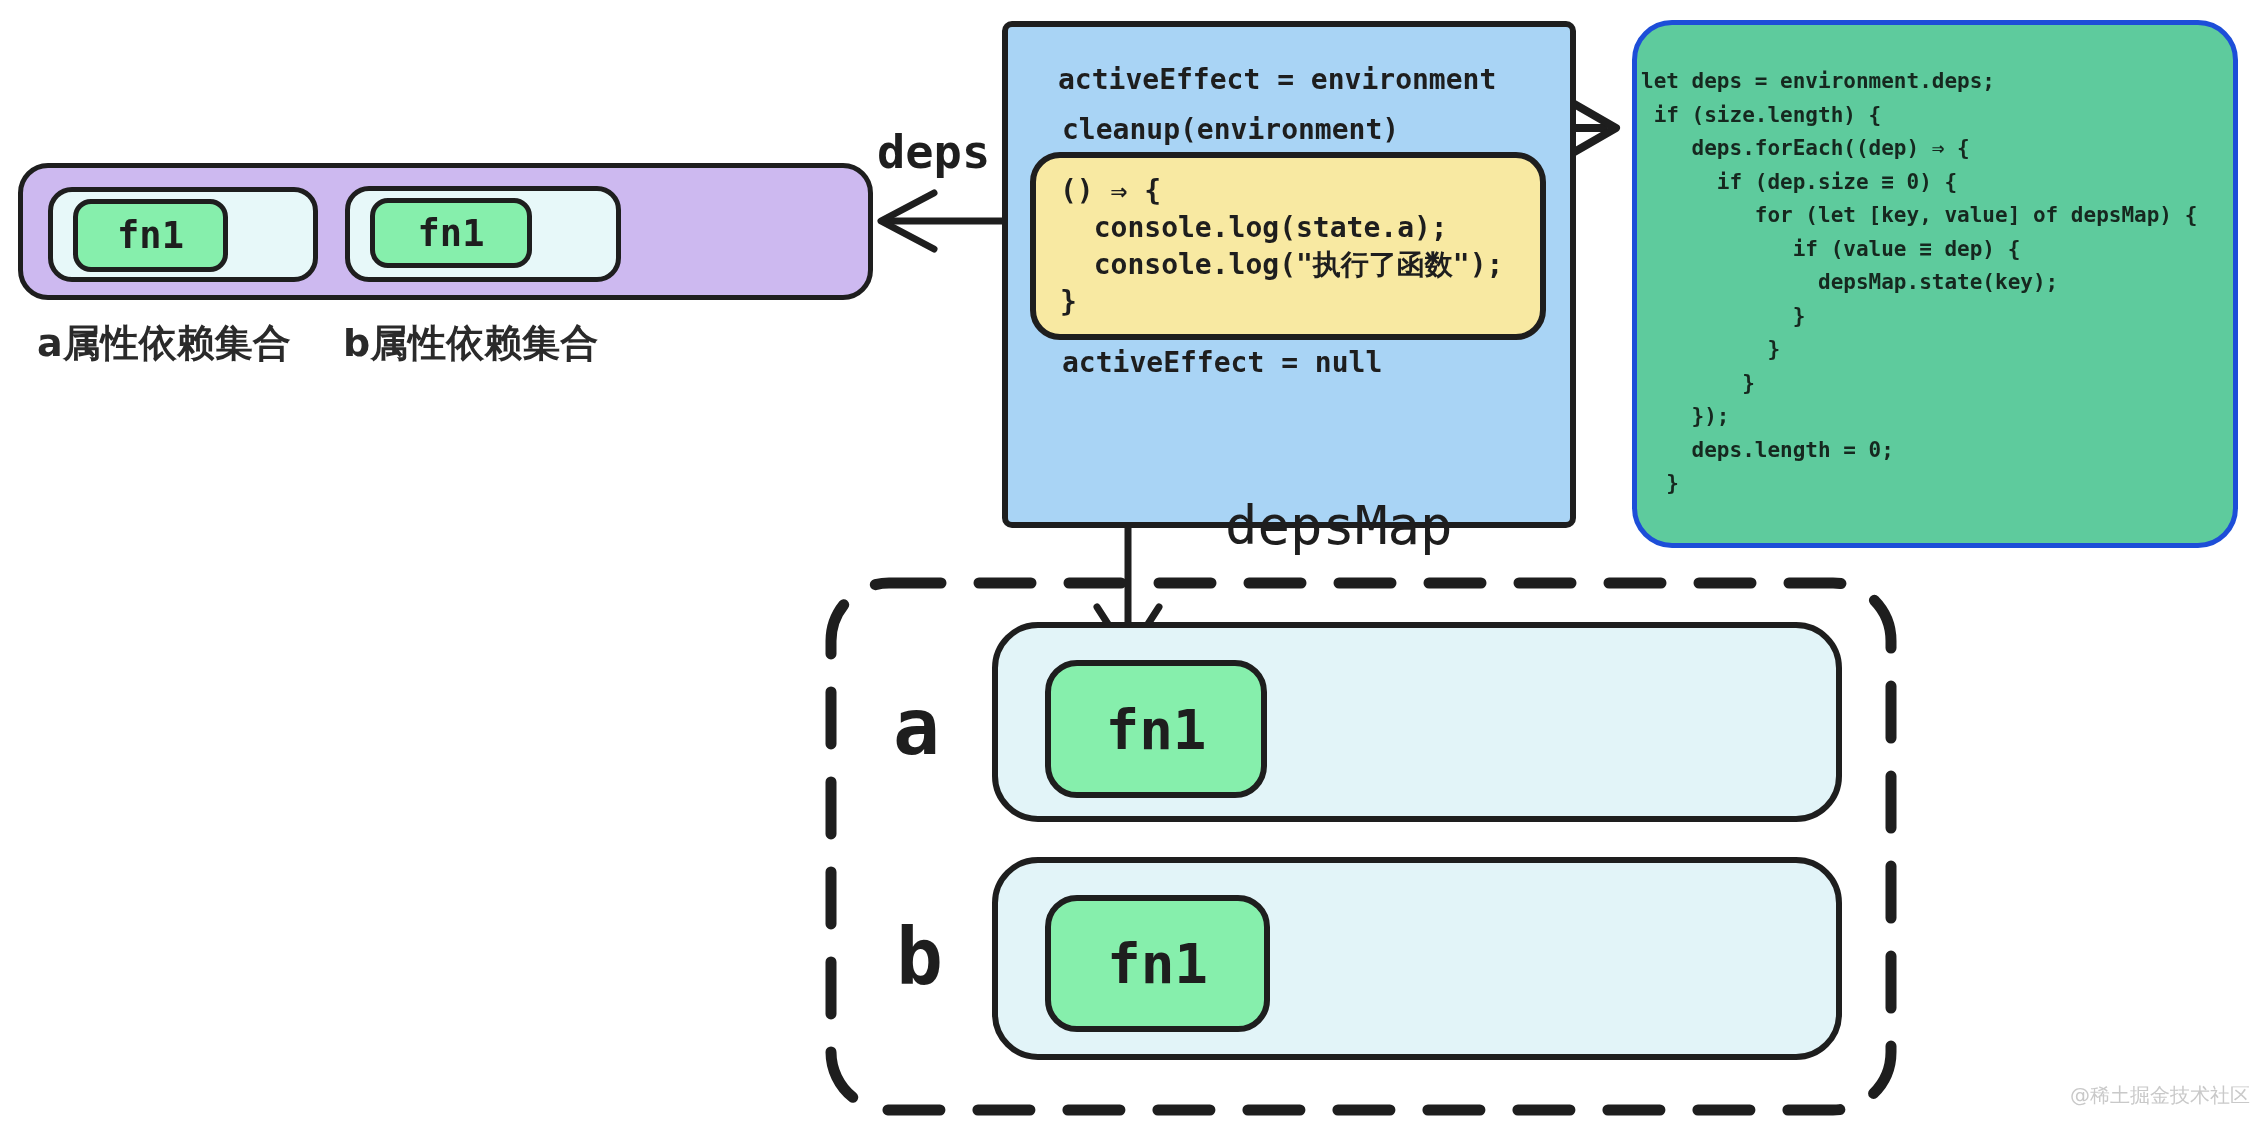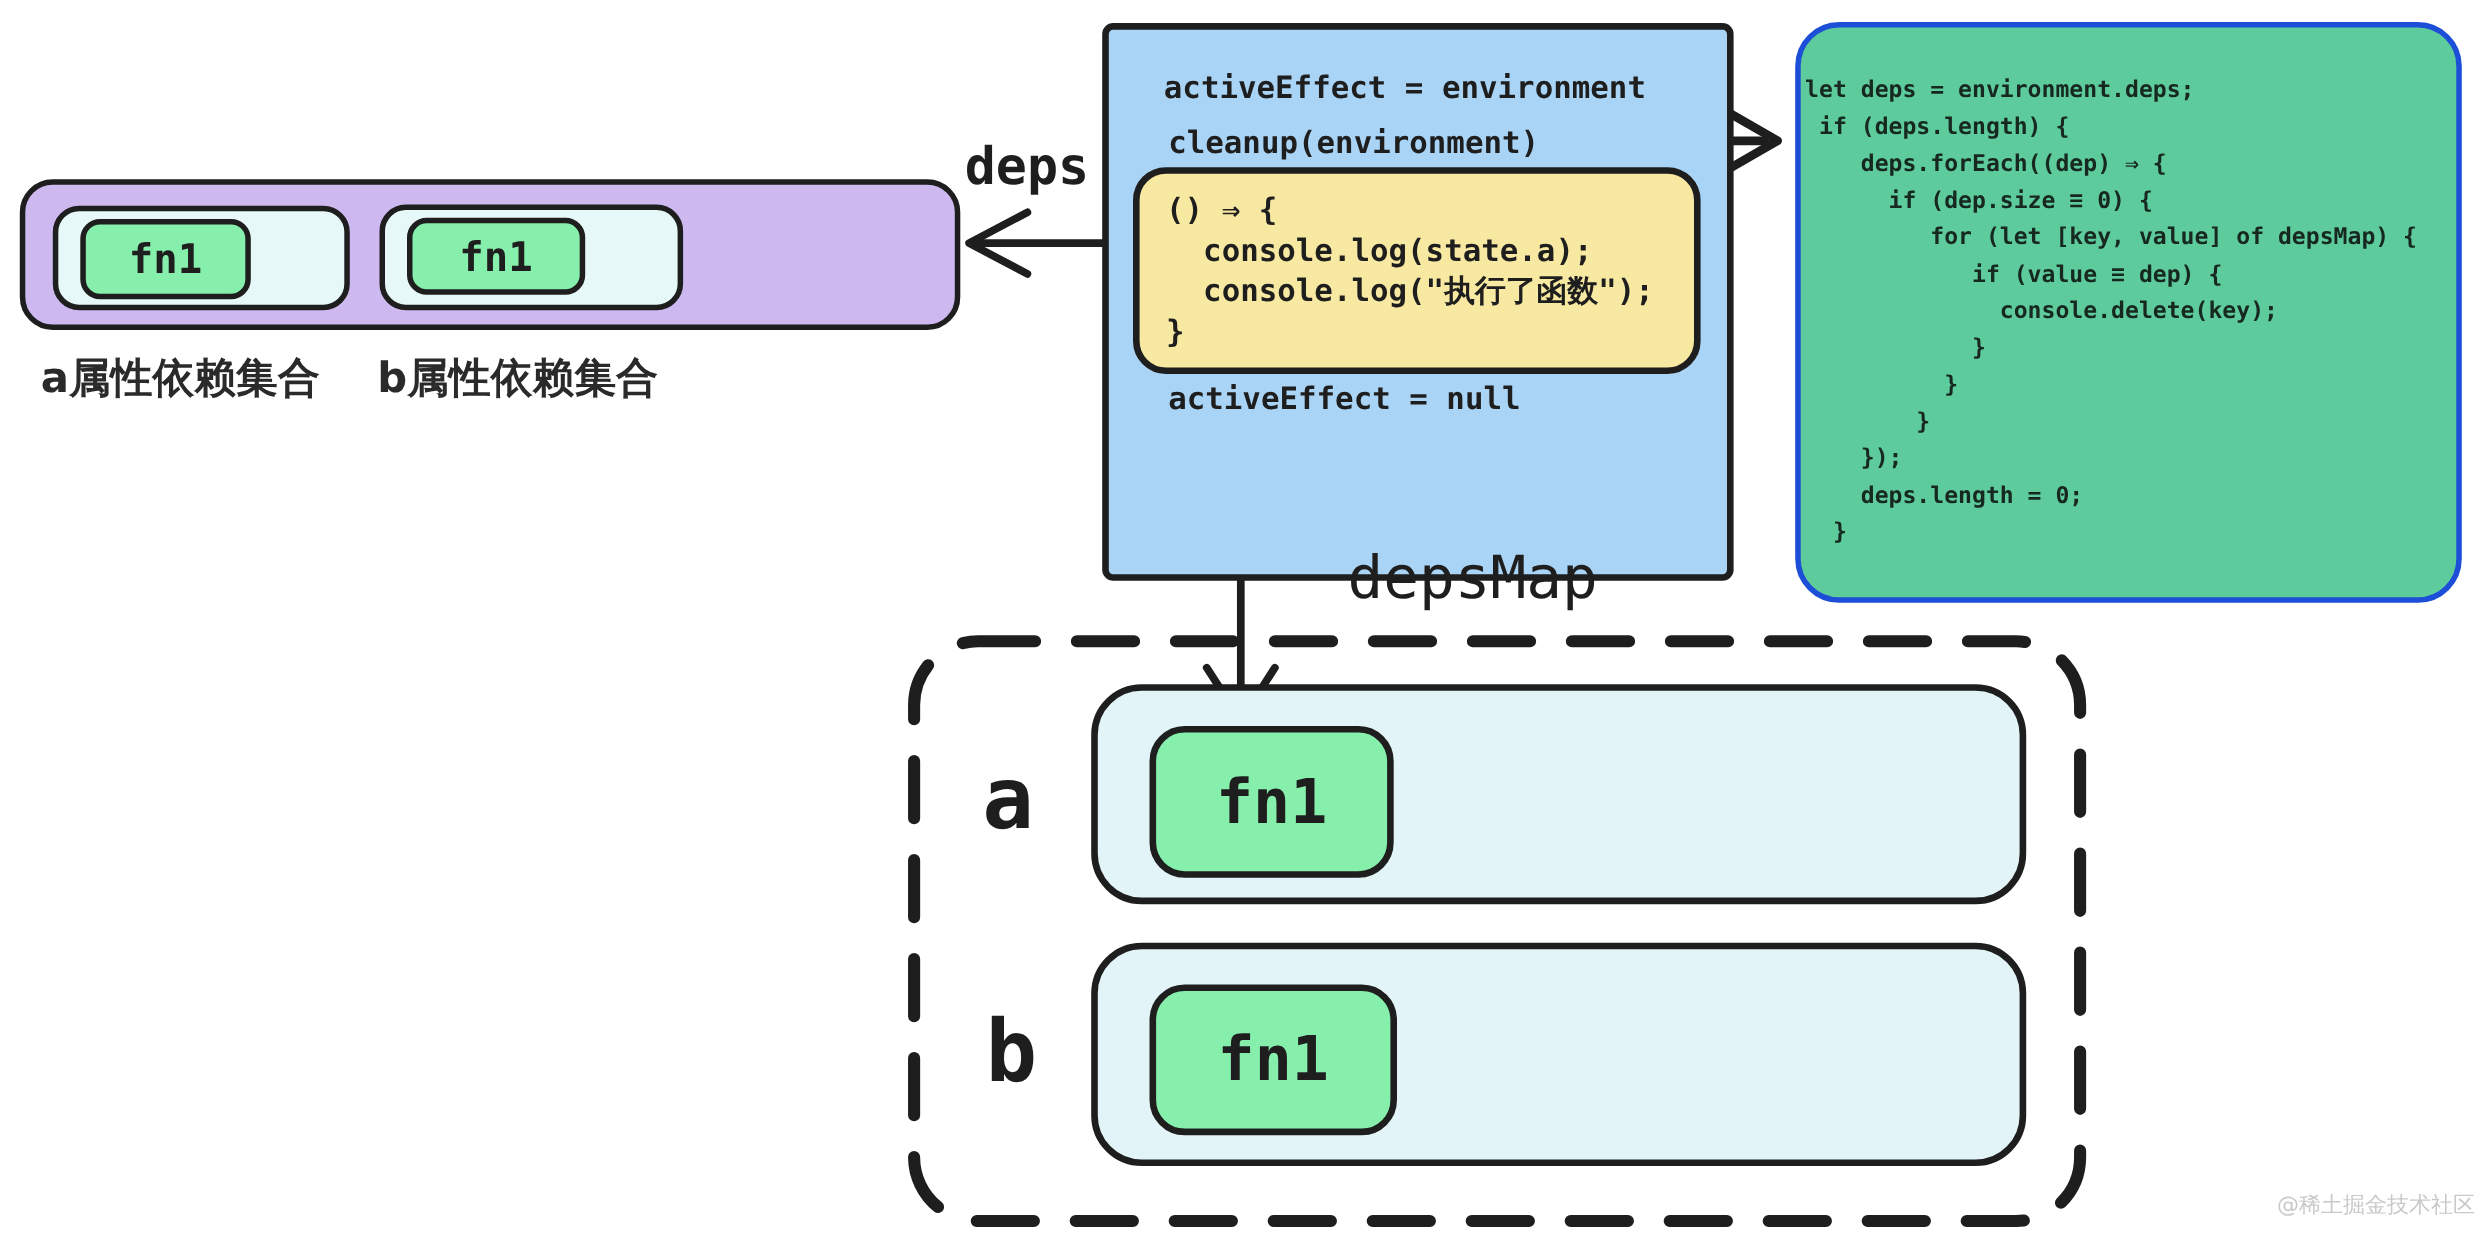--- a/index.html
+++ b/index.html
@@ -122,26 +122,26 @@
       <div class="code-line">() ⇒ {</div>
       <div class="code-line">  console.log(state.a);</div>
       <div class="code-line">  console.log("执行了函数");</div>
       <div class="code-line">}</div>
     </div>
     <div class="b-line l3 code-line">activeEffect = null</div>
   </div>
 
   <div class="abs green-box">
     <div class="code-line">let deps = environment.deps;</div>
-    <div class="code-line"> if (deps.length) {</div>
+    <div class="code-line"> if (size.length) {</div>
     <div class="code-line">    deps.forEach((dep) ⇒ {</div>
     <div class="code-line">      if (dep.size ≡ 0) {</div>
     <div class="code-line">         for (let [key, value] of depsMap) {</div>
     <div class="code-line">            if (value ≡ dep) {</div>
-    <div class="code-line">              console.delete(key);</div>
+    <div class="code-line">              depsMap.state(key);</div>
     <div class="code-line">            }</div>
     <div class="code-line">          }</div>
     <div class="code-line">        }</div>
     <div class="code-line">    });</div>
     <div class="code-line">    deps.length = 0;</div>
     <div class="code-line">  }</div>
   </div>
 
   <div class="abs depsmap-label">depsMap</div>
 

